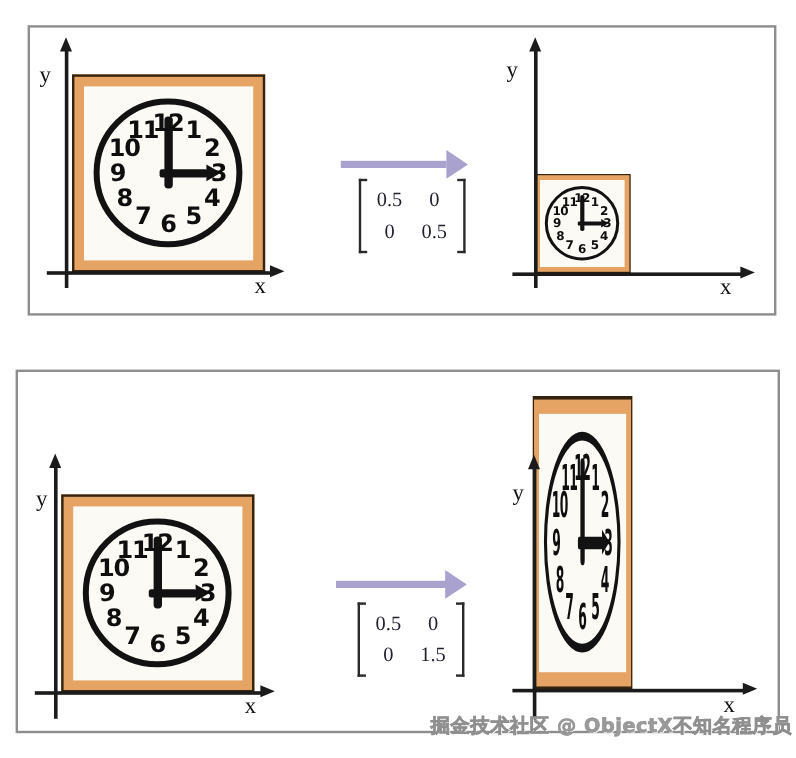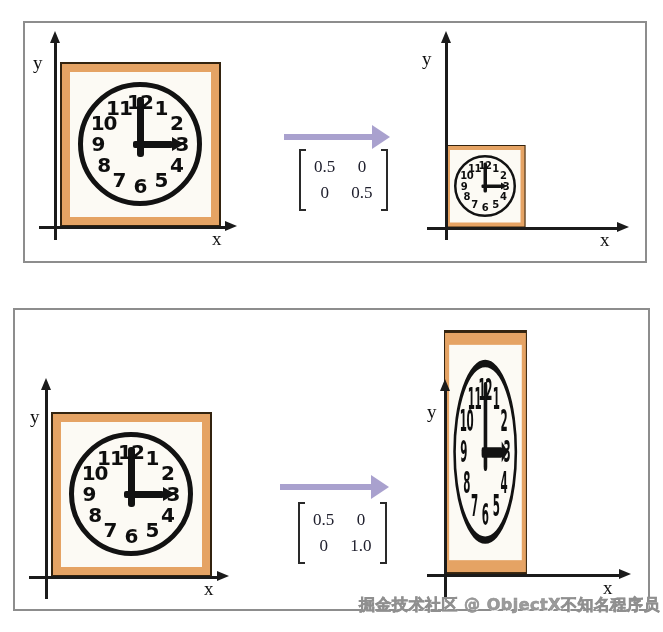--- a/index.html
+++ b/index.html
@@ -165,21 +165,21 @@
   </div>
 
   <div class="t-arrow-shaft" style="left:265px;top:174px;width:92px"></div>
   <div class="t-arrow-head" style="left:356px;top:165px"></div>
   <div class="matrix" style="left:283px;top:192px">
     <div class="bracket l"></div>
     <div class="cells">
       <span>0.5</span>
       <span>0</span>
       <span>0</span>
-      <span>1.0</span>
+      <span>1.5</span>
     </div>
     <div class="bracket r"></div>
   </div>
 
   <div class="framed-clock scale-tall" style="left:429px;top:20px">
     <div class="frame-inner"></div>
     <div class="clock">
       <div class="minute-hand"></div>
       <div class="hour-hand"></div>
       <div class="hour-tip"></div>

